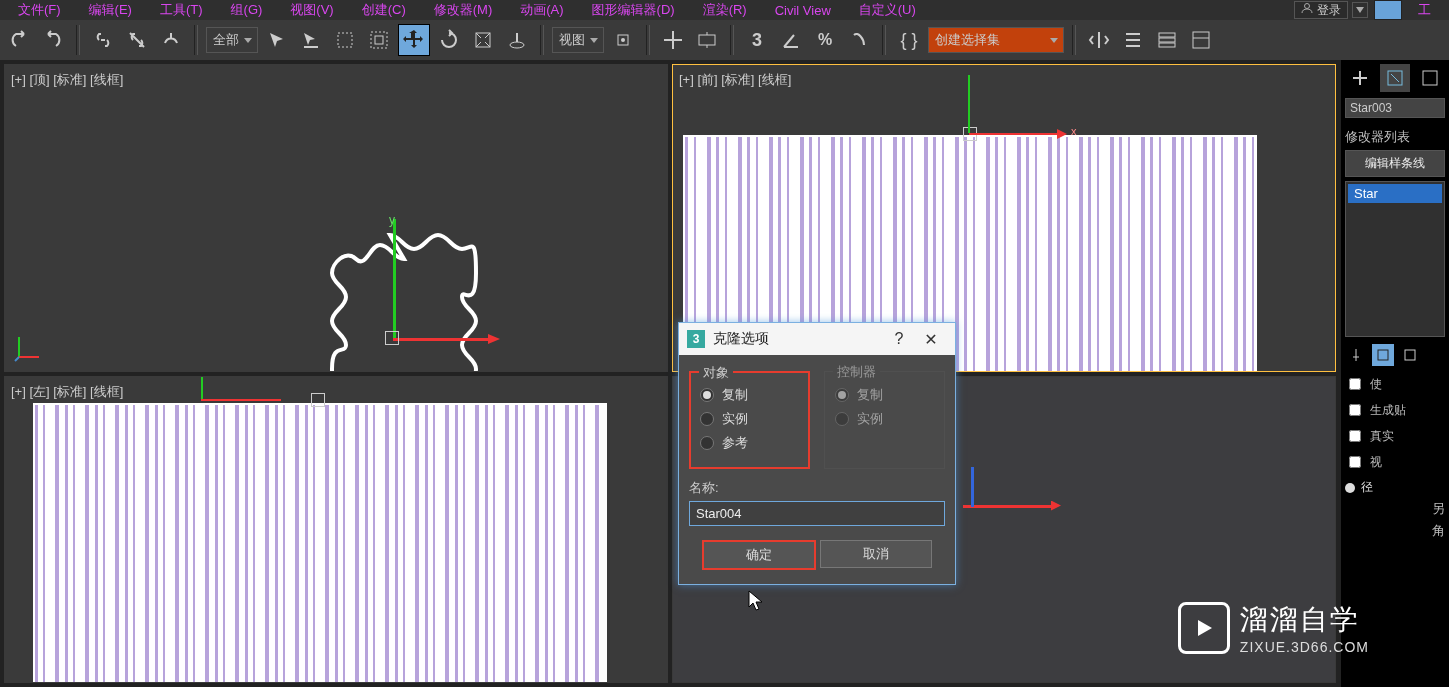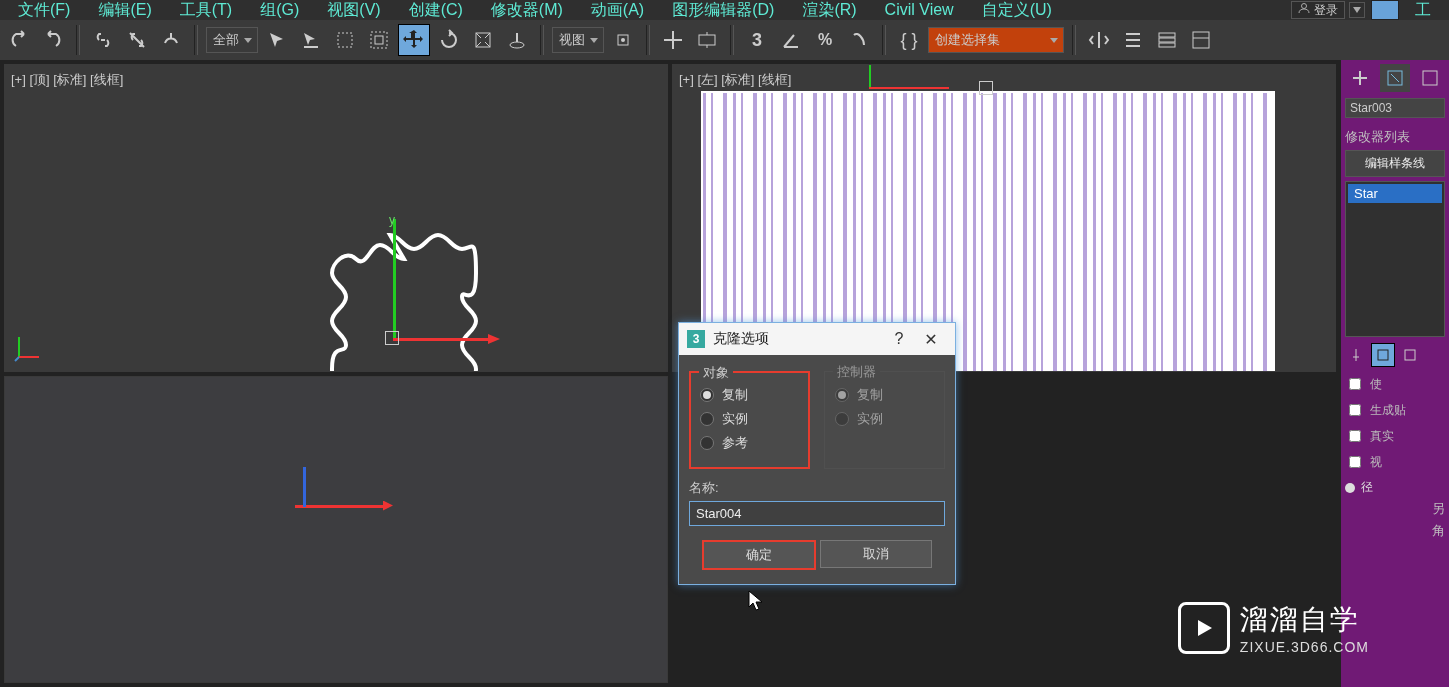--- a/index.html
+++ b/index.html
@@ -1,18 +1,18 @@
 <!DOCTYPE html>
 <html><head>
 <meta charset="utf-8">
 <style>
 html,body{margin:0;padding:0;width:1449px;height:687px;background:#383838;font-family:"Microsoft YaHei",Arial,sans-serif;font-size:12px;color:#ccc;overflow:hidden;user-select:none}
 
 .menubar{height:20px;background:#2f2f2f;display:flex;align-items:center;padding:0 4px}
-.menubar .menu-item{padding:0 14px;color:#5eead4;font-size:16px;white-space:nowrap}
+.menubar .menu-item{padding:0 14px;color:#d946ef;font-size:13px;white-space:nowrap}
 .menubar .spacer{flex:1}
 .login-box{display:flex;align-items:flex-start;background:#2b2b2b;border:1px solid #555;height:16px;padding:0 6px;margin-right:4px}
 .login-box svg{margin-right:4px}
 .login-drop{width:14px;height:14px;border:1px solid #555;display:flex;align-items:center;justify-content:center;margin-right:6px}
 .right-square{width:26px;height:18px;background:#69a3d8;border:1px solid #222;margin-right:2px}
 
 .toolbar{height:40px;background:#3a3a3a;border-bottom:1px solid #222;display:flex;align-items:center;padding:0 4px;gap:4px}
 .tb-btn{width:30px;height:30px;display:flex;align-items:center;justify-content:center;color:#ccc}
 .tb-btn svg{color:#bfbfbf}
 .tb-btn.active{background:#6fa8dc;border:1px solid #000}
@@ -27,21 +27,21 @@
 .vp-label{position:absolute;left:6px;top:6px;color:#ccc;font-size:13px}
 
 .bars{position:absolute;background:#fff}
 
 .star-shape{position:absolute;left:270px;top:160px;width:230px;height:230px}
 
 .axis-x{position:absolute;background:#e33}
 .axis-y{position:absolute;background:#2c2}
 .gizmo-box{position:absolute;width:12px;height:12px;border:1px solid #ccc}
 
-.side-panel{position:absolute;right:0;top:60px;width:109px;height:627px;background:#701a75;border-left:1px solid #222;padding:4px;box-sizing:border-box}
+.side-panel{position:absolute;right:0;top:60px;width:109px;height:627px;background:#000000;border-left:1px solid #222;padding:4px;box-sizing:border-box}
 .panel-tabs{display:flex;height:28px;gap:4px}
 .panel-tab{width:32px;height:28px;display:flex;align-items:center;justify-content:center}
 .panel-input{background:#444;border:1px solid #555;color:#ccc;padding:2px 4px;margin-top:6px;font-size:12px;width:100%;box-sizing:border-box}
 .panel-label{margin-top:10px;font-size:13px;color:#bfbfbf}
 .panel-item{background:#444;border:1px solid #555;padding:4px 8px;margin-top:4px;color:#eee;text-align:center;font-size:12px}
 .mod-stack{margin-top:4px;background:#303030;border:1px solid #555;height:150px;padding:2px}
 .mod-item{background:#2a6fc5;color:#fff;padding:2px 6px;font-size:13px}
 .pin-row{margin-top:6px;display:flex;gap:4px;align-items:center}
 .pin-row .pin{width:22px;height:22px;display:flex;align-items:center;justify-content:center}
 .pin-row .pin.active{background:#6fa8dc;border:1px solid #000}
@@ -266,20 +266,31 @@
     <div style="position:absolute;left:483px;top:269px;width:12px;height:10px;background:#e33;clip-path:polygon(0 0,100% 50%,0 100%)"></div>
     <div class="gizmo-box" style="left:380px;top:266px"></div>
 
     <svg style="position:absolute;left:8px;bottom:8px" width="36" height="36">
         <path d="M6 30V10" stroke="#2c2" stroke-width="2"></path>
         <path d="M6 30H26" stroke="#e33" stroke-width="2"></path>
         <path d="M6 30l-4 4" stroke="#48c" stroke-width="2"></path>
       </svg>
   </div>
 
+  <div class="vp active">
+    <div class="vp-label">[+] [前] [标准] [线框]</div>
+    <div class="bars" style="left:10px;top:70px;width:570px;height:300px;border:2px solid #fff">
+      <div style="position:absolute;inset:0;background:repeating-linear-gradient(90deg,#b7a3db 0 3px,transparent 3px 9px,#b7a3db 9px 11px,transparent 11px 22px,#b7a3db 22px 26px,transparent 26px 31px)"></div>
+    </div>
+    <div class="gizmo-box" style="left:290px;top:62px"></div>
+    <div class="axis-x" style="left:296px;top:68px;width:90px;height:2px"></div>
+    <div style="position:absolute;left:384px;top:64px;width:10px;height:10px;background:#e33;clip-path:polygon(0 0,100% 50%,0 100%)"></div>
+    <div style="position:absolute;left:398px;top:60px;color:#f88;font-size:11px">x</div>
+    <div class="axis-y" style="left:295px;top:10px;width:2px;height:58px;background:#2c2"></div>
+  </div>
 
   <div class="vp">
     <div class="vp-label">[+] [左] [标准] [线框]</div>
     <div class="bars" style="left:28px;top:26px;width:570px;height:290px;border:2px solid #fff">
       <div style="position:absolute;inset:0;background:repeating-linear-gradient(90deg,#b7a3db 0 3px,transparent 3px 8px,#b7a3db 8px 10px,transparent 10px 20px,#b7a3db 20px 24px,transparent 24px 30px)"></div>
     </div>
     <div class="axis-y" style="left:196px;top:0px;width:2px;height:24px;background:#2c2"></div>
     <div class="axis-x" style="left:196px;top:22px;width:80px;height:2px"></div>
     <div class="gizmo-box" style="left:306px;top:16px"></div>
   </div>

